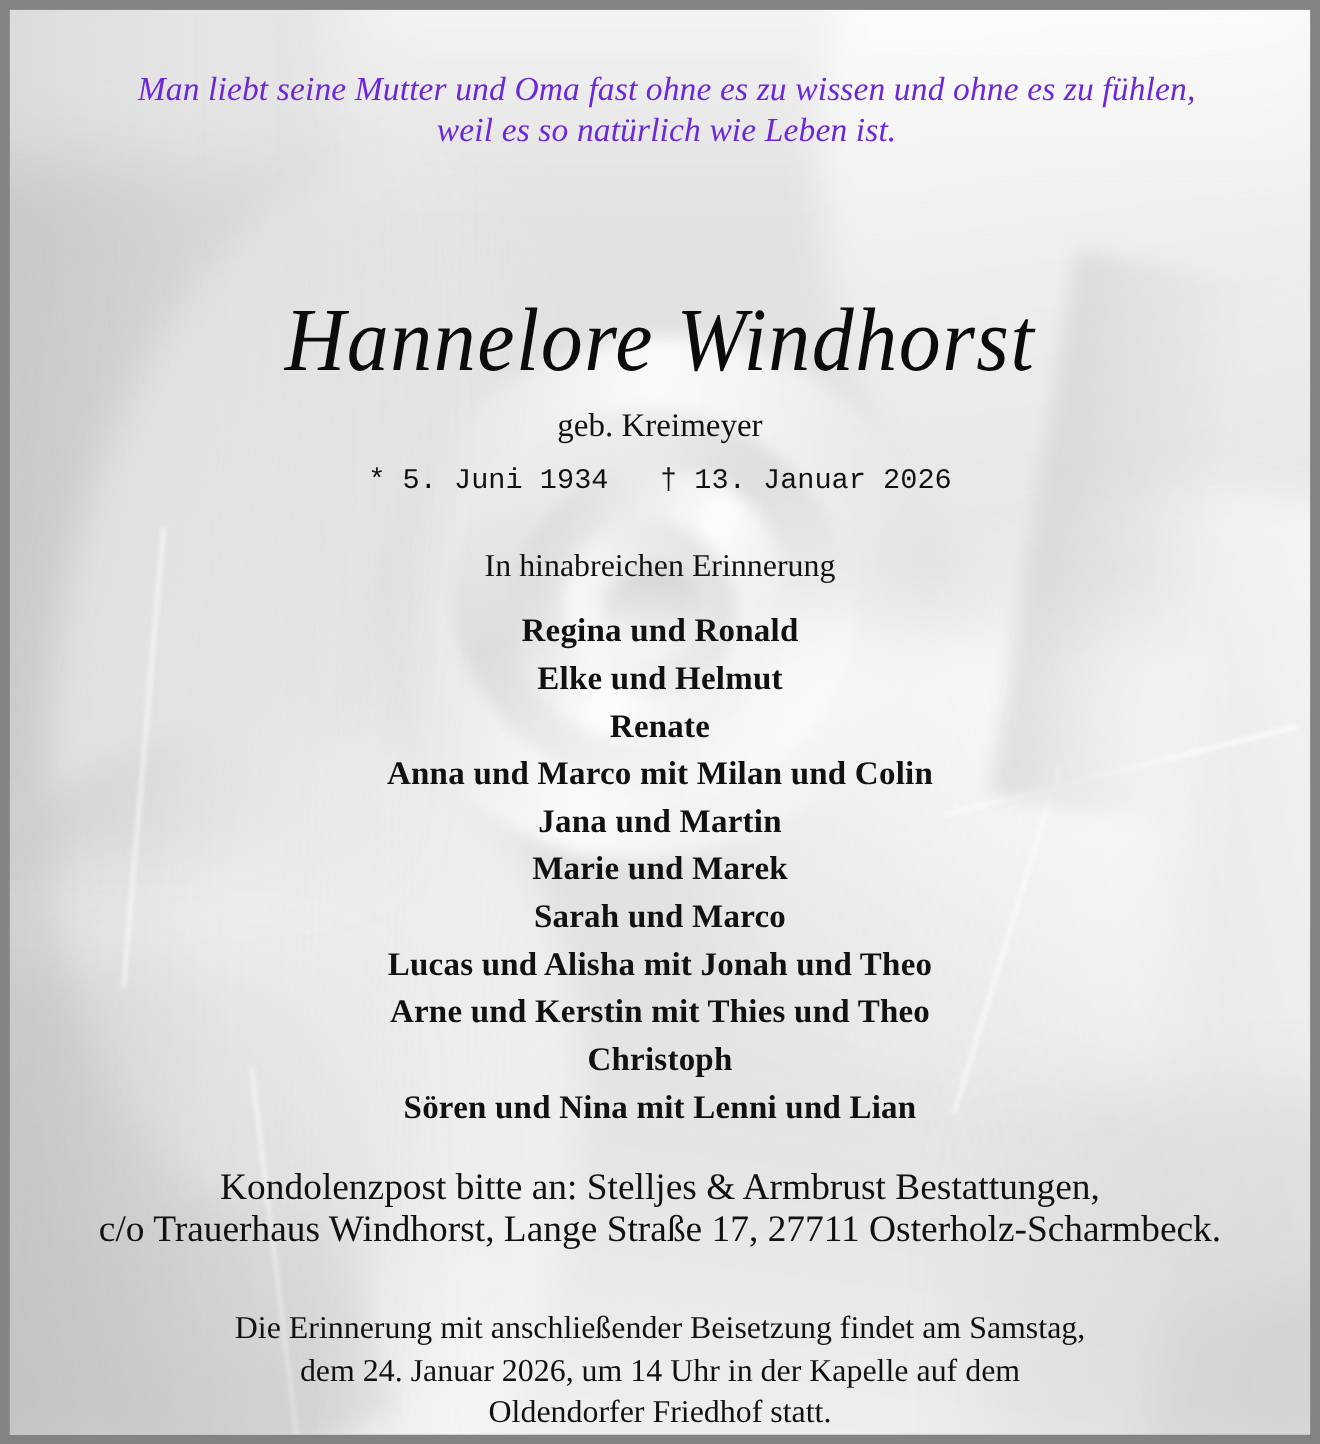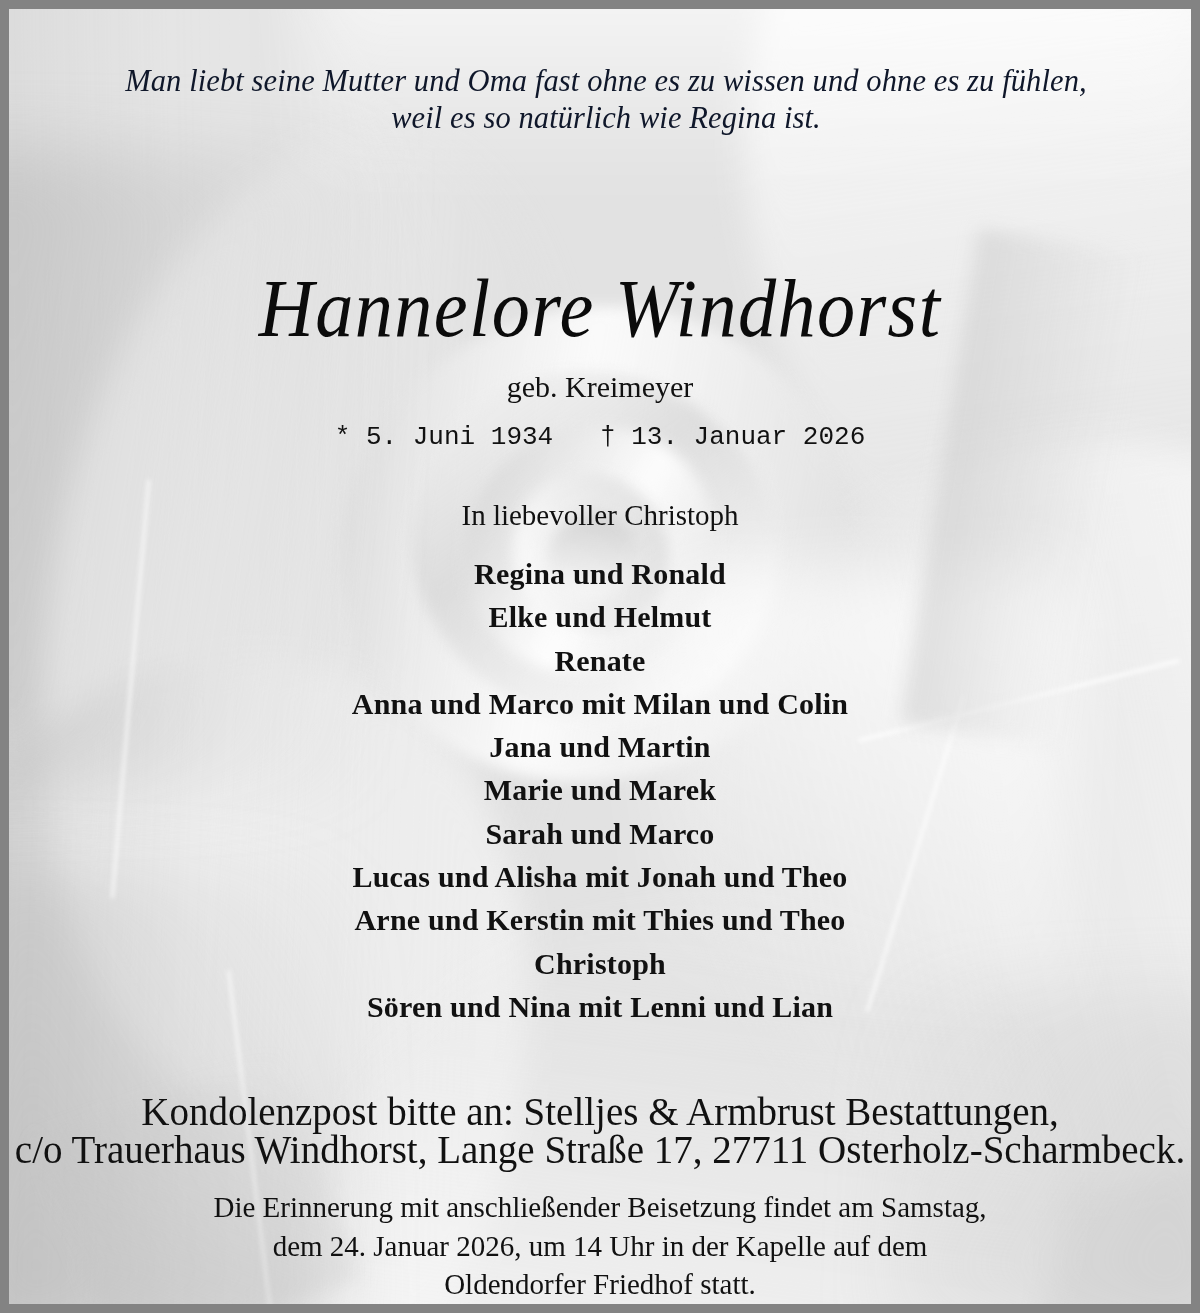--- a/index.html
+++ b/index.html
@@ -137,21 +137,21 @@
 
   .poem {
     position: absolute;
     top: 54px;
     left: 0;
     right: 0;
     font-family: "Liberation Serif", "DejaVu Serif", serif;
     font-style: italic;
     font-size: 30.5px;
     line-height: 36.5px;
-    color: #0f172a;
+    color: #6d28d9;
     letter-spacing: 0.1px;
     padding-left: 12px;
   }
 
   .name {
     position: absolute;
     top: 258px;
     left: 0;
     right: 0;
     font-family: "Liberation Serif", "DejaVu Serif", serif;
@@ -207,23 +207,22 @@
     letter-spacing: 0.2px;
   }
   .family div { white-space: nowrap; }
 
   .condolence {
     position: absolute;
     top: 1052px;
     left: 0;
     right: 0;
     font-family: "Liberation Serif", "DejaVu Serif", serif;
-    font-size: 39px;
+    font-size: 34px;
     line-height: 38px;
-    margin-top: 32px;
   }
 
   .service {
     position: absolute;
     top: 1179px;
     left: 0;
     right: 0;
     font-family: "Liberation Serif", "DejaVu Serif", serif;
     font-size: 29px;
     line-height: 38.5px;
@@ -256,30 +255,30 @@
     <div class="fold f3"></div>
     <div class="fold f4"></div>
     <div class="shade s1"></div>
     <div class="shade s2"></div>
   </div>
 
   <div class="content">
 
     <div class="poem">
       <div>Man liebt seine Mutter und Oma fast ohne es zu wissen und ohne es zu fühlen,</div>
-      <div>weil es so natürlich wie Regina ist.</div>
+      <div>weil es so natürlich wie Leben ist.</div>
     </div>
 
     <div class="name">Hannelore Windhorst</div>
 
     <div class="maiden">geb. Kreimeyer</div>
 
     <div class="dates">* 5. Juni 1934   † 13. Januar 2026</div>
 
-    <div class="memory">In liebevoller Christoph</div>
+    <div class="memory">In hinabreichen Erinnerung</div>
 
     <div class="family">
       <div>Regina und Ronald</div>
       <div>Elke und Helmut</div>
       <div>Renate</div>
       <div>Anna und Marco mit Milan und Colin</div>
       <div>Jana und Martin</div>
       <div>Marie und Marek</div>
       <div>Sarah und Marco</div>
       <div>Lucas und Alisha mit Jonah und Theo</div>

